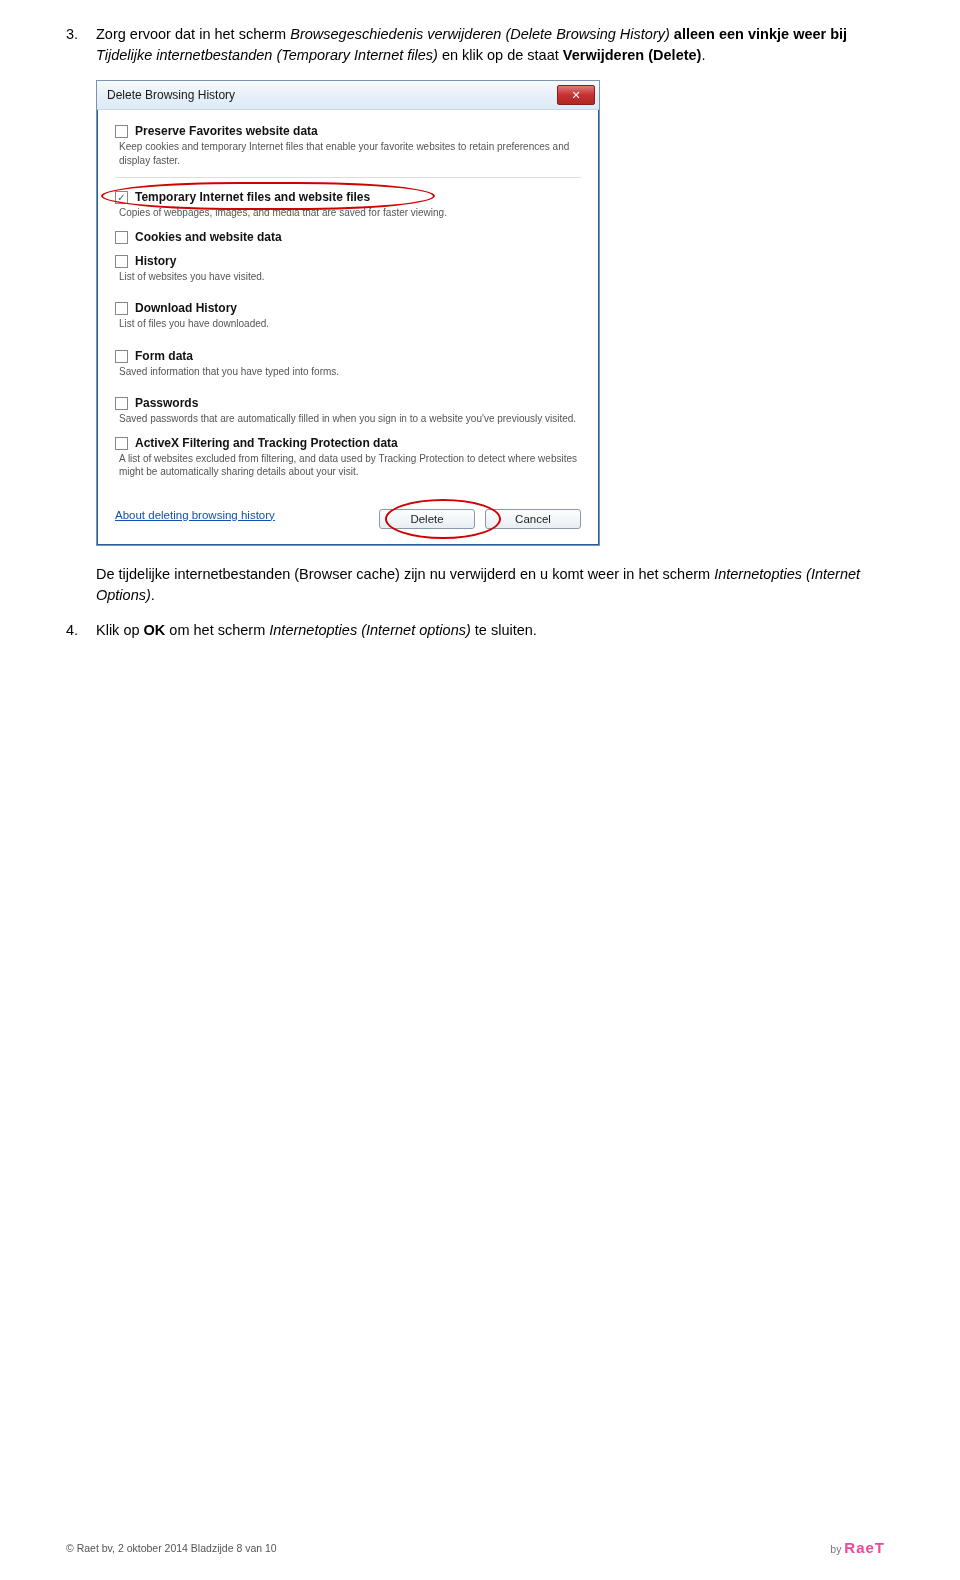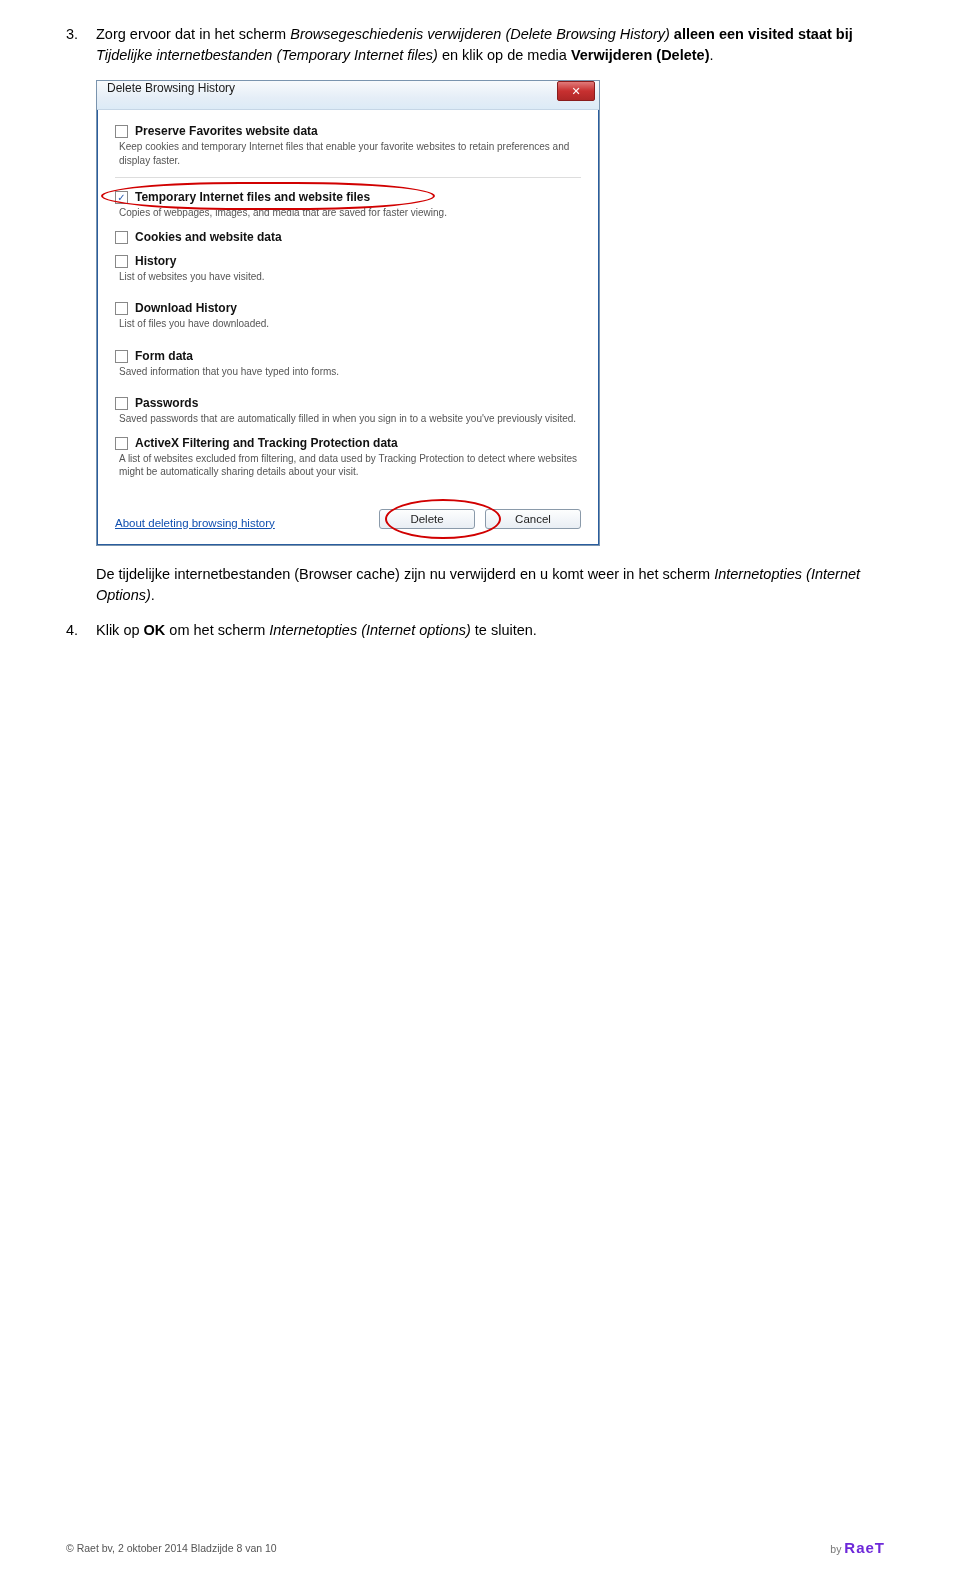--- a/index.html
+++ b/index.html
@@ -41,21 +41,21 @@
     width: 502px;
     background: #fff;
     border: 1px solid #7a94ae;
     box-shadow: 0 0 0 1px #2a5d9e inset;
   }
   .dlg-titlebar {
     height: 28px;
     background: linear-gradient(#f8fafc, #e5eef7 60%, #dcebf7);
     border-bottom: 1px solid #c5d6e6;
     display: flex;
-    align-items: flex-start;
+    align-items: center;
     padding: 0 4px 0 10px;
     color: #1a1a1a;
     font-size: 12px;
   }
   .dlg-titlebar .title { flex: 1; }
   .dlg-close {
     width: 36px;
     height: 18px;
     border-radius: 2px;
     background: linear-gradient(#e07a7a, #c73030 50%, #b02727);
@@ -105,21 +105,21 @@
     margin: 8px 0 12px 0;
   }
   .circle {
     position: absolute;
     border: 2px solid #d10000;
     border-radius: 50%;
     pointer-events: none;
   }
   .dlg-footer {
     display: flex;
-    align-items: flex-end;
+    align-items: flex-start;
     justify-content: flex-end;
     gap: 10px;
     padding: 14px 18px 16px 18px;
     position: relative;
   }
   .dlg-footer .link {
     color: #1150b0;
     text-decoration: underline;
     font-size: 11.5px;
     margin-right: auto;
@@ -145,33 +145,33 @@
     color: #555;
   }
   .footer .right-brand {
     color: #777;
     font-family: Arial, Helvetica, sans-serif;
   }
   .footer .right-brand .r {
     font-weight: bold;
     font-size: 15px;
     letter-spacing: 1px;
-    color: #6d28d9;
+    color: #ec4899;
   }
 </style>
 </head>
 <body>
 
 <div class="page">
 
   <div class="instr-list">
     <div class="instr-row">
       <div class="num">3.</div>
       <div class="txt">
-        <span>Zorg ervoor dat in het scherm </span><span class="it">Browsegeschiedenis verwijderen (Delete Browsing History)</span><span> <b></b></span><b><span style="font-weight:bold"> alleen een visited staat bij </span></b><span class="it">Tijdelijke internetbestanden (Temporary Internet files)</span><span> en klik op de media </span><b>Verwijderen (Delete)</b><span>.</span>
+        <span>Zorg ervoor dat in het scherm </span><span class="it">Browsegeschiedenis verwijderen (Delete Browsing History)</span><span> <b></b></span><b><span style="font-weight:bold"> alleen een vinkje weer bij </span></b><span class="it">Tijdelijke internetbestanden (Temporary Internet files)</span><span> en klik op de staat </span><b>Verwijderen (Delete)</b><span>.</span>
       </div>
     </div>
   </div>
 
   <div class="screenshot-wrap">
     <div class="dialog" style="position:relative;">
       <div class="dlg-titlebar">
         <span class="title">Delete Browsing History</span>
         <div class="dlg-close">
           <span>✕</span>

